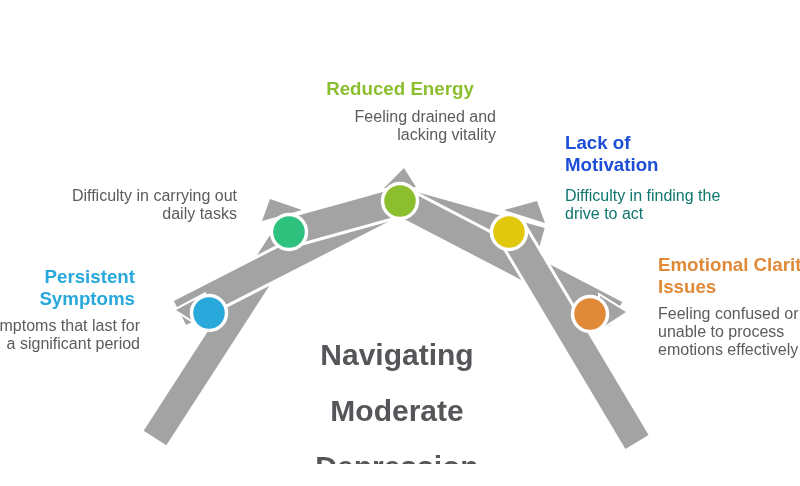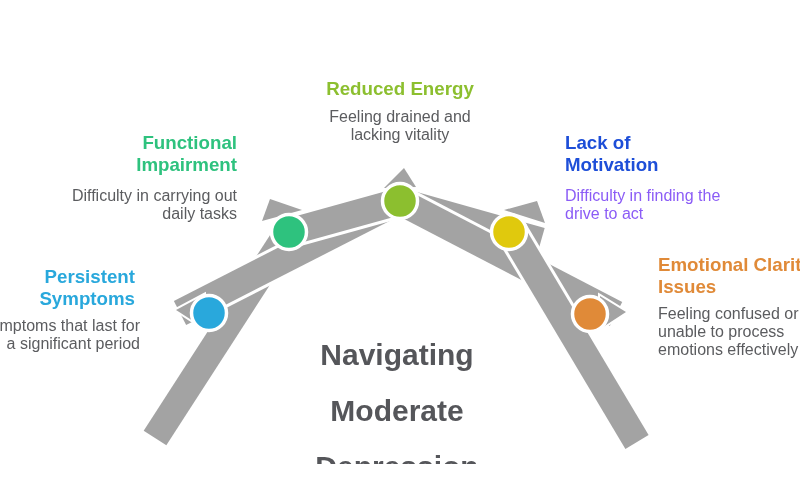--- a/index.html
+++ b/index.html
@@ -10,21 +10,21 @@
     background:#ffffff;
     font-family:"Liberation Sans", sans-serif;
   }
   #ribbon{position:absolute;left:0;top:0;}
   .label{position:absolute;}
   .align-right{text-align:right;}
   .align-left{text-align:left;}
   .align-center{text-align:center;}
 
   #lbl-reduced-title   {left:250px;top:59px; width:300px;}
-  #lbl-reduced-desc    {left:320px;top:92px; width:160px;}
+  #lbl-reduced-desc    {left:336px;top:92px; width:160px;text-align:right;}
   #lbl-functional-title{left:97px; top:113px;width:140px;}
   #lbl-functional-desc {left:57px; top:171px;width:180px;}
   #lbl-motivation-title{left:565px;top:113px;width:120px;}
   #lbl-motivation-desc {left:565px;top:171px;width:162px;}
   #lbl-persistent-title{left:10px; top:247px;width:125px;}
   #lbl-persistent-desc {left:-22px;top:301px;width:162px;}
   #lbl-emotional-title {left:658px;top:235px;width:190px;}
   #lbl-emotional-desc  {left:658px;top:289px;width:142px;}
 
   #main-title{
@@ -72,25 +72,24 @@
     <circle cx="209" cy="313" r="17.5" stroke="#ffffff" stroke-width="3.5" fill="#29a8dc"></circle>
     <circle cx="289" cy="232" r="17.5" stroke="#ffffff" stroke-width="3.5" fill="#2ec27e"></circle>
     <circle cx="400" cy="201" r="17.5" stroke="#ffffff" stroke-width="3.5" fill="#8cbf2f"></circle>
     <circle cx="509" cy="232" r="17.5" stroke="#ffffff" stroke-width="3.5" fill="#e0c90d"></circle>
     <circle cx="590" cy="314" r="17.5" stroke="#ffffff" stroke-width="3.5" fill="#e08a38"></circle>
   </svg>
 
   <h3 id="lbl-reduced-title" class="label align-center" style="color: rgb(140, 191, 47);">Reduced Energy</h3>
   <p id="lbl-reduced-desc" class="label align-center" style="color: rgb(91, 92, 95);">Feeling drained and lacking vitality</p>
 
-  <h3 id="lbl-functional-title" class="label align-right" style="color: rgb(46, 194, 126);">Functional Impairment</h3>
   <p id="lbl-functional-desc" class="label align-right" style="color: rgb(91, 92, 95);">Difficulty in carrying out daily tasks</p>
 
   <h3 id="lbl-motivation-title" class="label align-left" style="color: #1d4ed8;">Lack of Motivation</h3>
-  <p id="lbl-motivation-desc" class="label align-left" style="color: #8b5cf6;">Difficulty in finding the drive to act</p>
+  <p id="lbl-motivation-desc" class="label align-left" style="color: #0f766e;">Difficulty in finding the drive to act</p>
 
   <h3 id="lbl-persistent-title" class="label align-right" style="color: rgb(41, 168, 220);">Persistent Symptoms</h3>
   <p id="lbl-persistent-desc" class="label align-right" style="color: rgb(91, 92, 95);">Symptoms that last for a significant period</p>
 
   <h3 id="lbl-emotional-title" class="label align-left" style="color: rgb(224, 138, 56);">Emotional Clarity Issues</h3>
   <p id="lbl-emotional-desc" class="label align-left" style="color: rgb(91, 92, 95);">Feeling confused or unable to process emotions effectively</p>
 
   <div id="main-title" style="color: rgb(85, 86, 90);">Navigating Moderate Depression</div>
 
 </div>

